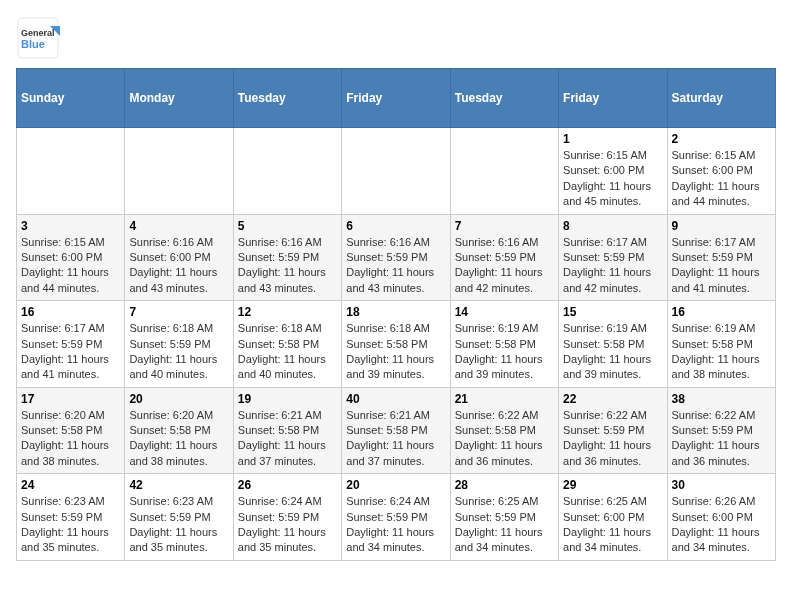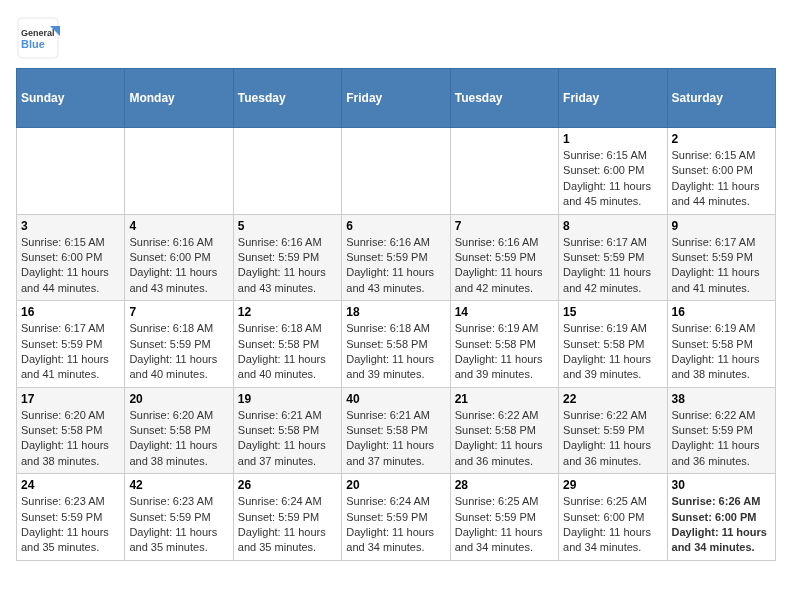--- a/index.html
+++ b/index.html
@@ -286,19 +286,19 @@
 Daylight: 11 hours and 34 minutes.</div>
         </td>
         <td>
           <div class="day-number">29</div>
           <div class="day-info" style="white-space: pre-line;">Sunrise: 6:25 AM
 Sunset: 6:00 PM
 Daylight: 11 hours and 34 minutes.</div>
         </td>
         <td>
           <div class="day-number">30</div>
-          <div class="day-info" style="white-space: pre-line; font-weight: bold;">Sunrise: 6:26 AM
+          <div class="day-info" style="white-space: pre-line;">Sunrise: 6:26 AM
 Sunset: 6:00 PM
 Daylight: 11 hours and 34 minutes.</div>
         </td>
       </tr>
     </tbody>
 </table>
 
 </body></html>

